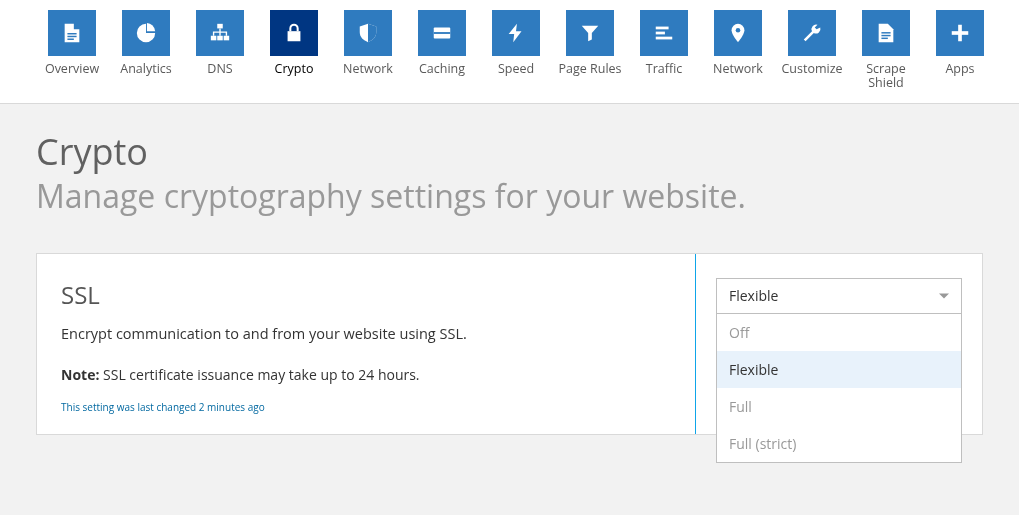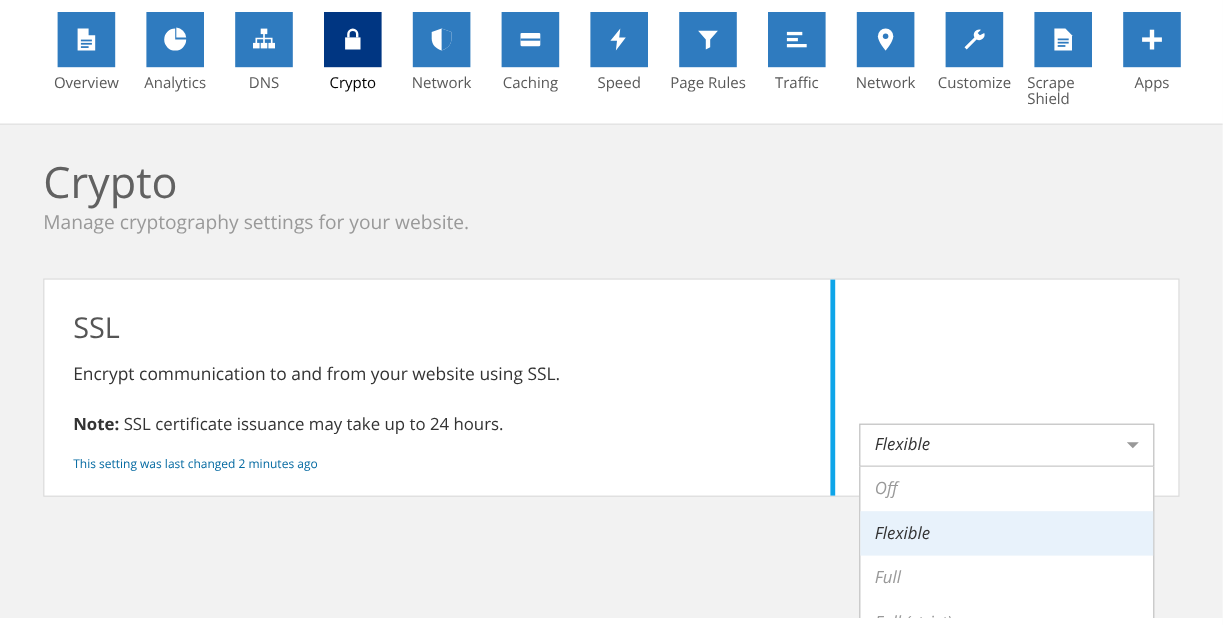--- a/index.html
+++ b/index.html
@@ -31,62 +31,62 @@
     display: flex;
     align-items: center;
     justify-content: center;
     margin-bottom: 6px;
   }
   .nav-item.active .nav-tile { background: #003682; }
   .nav-tile svg { width: 22px; height: 22px; fill: #fff; }
   .nav-label {
     font-size: 12.5px;
     color: #595959;
+    text-align: center;
     line-height: 1.15;
     white-space: nowrap;
   }
   .nav-item.active .nav-label { color: #000; font-weight: 400; }
   .nav-label.wrap { white-space: normal; width: 60px; }
 
   .page {
     background: #f2f2f2;
     padding: 30px 36px 0 36px;
     min-height: 411px;
   }
   .page-title {
     font-size: 36px;
     font-weight: 400;
     color: #616161;
     line-height: 1.0;
   }
   .page-sub {
-    font-size: 16px;
+    font-size: 32px;
     font-weight: 400;
     color: #999;
     margin-top: 4px;
   }
 
   .card {
     margin-top: 36px;
     background: #fff;
     border: 1px solid #d9d9d9;
     display: flex;
   }
   .card-left {
     flex: 1;
     padding: 24px 24px 20px 24px;
-    border-right: 4px solid #0ea5e9;
+    border-right: 1px solid #0ea5e9;
   }
   .card-right {
     width: 286px;
     position: relative;
     padding: 24px 20px;
     display: flex;
-    align-items: flex-end;
-    font-style: italic;
+    align-items: flex-start;
   }
   .section-title {
     font-size: 24px;
     font-weight: 400;
     color: #555;
     margin-bottom: 12px;
   }
   .section-p {
     font-size: 14.5px;
     color: #333;

